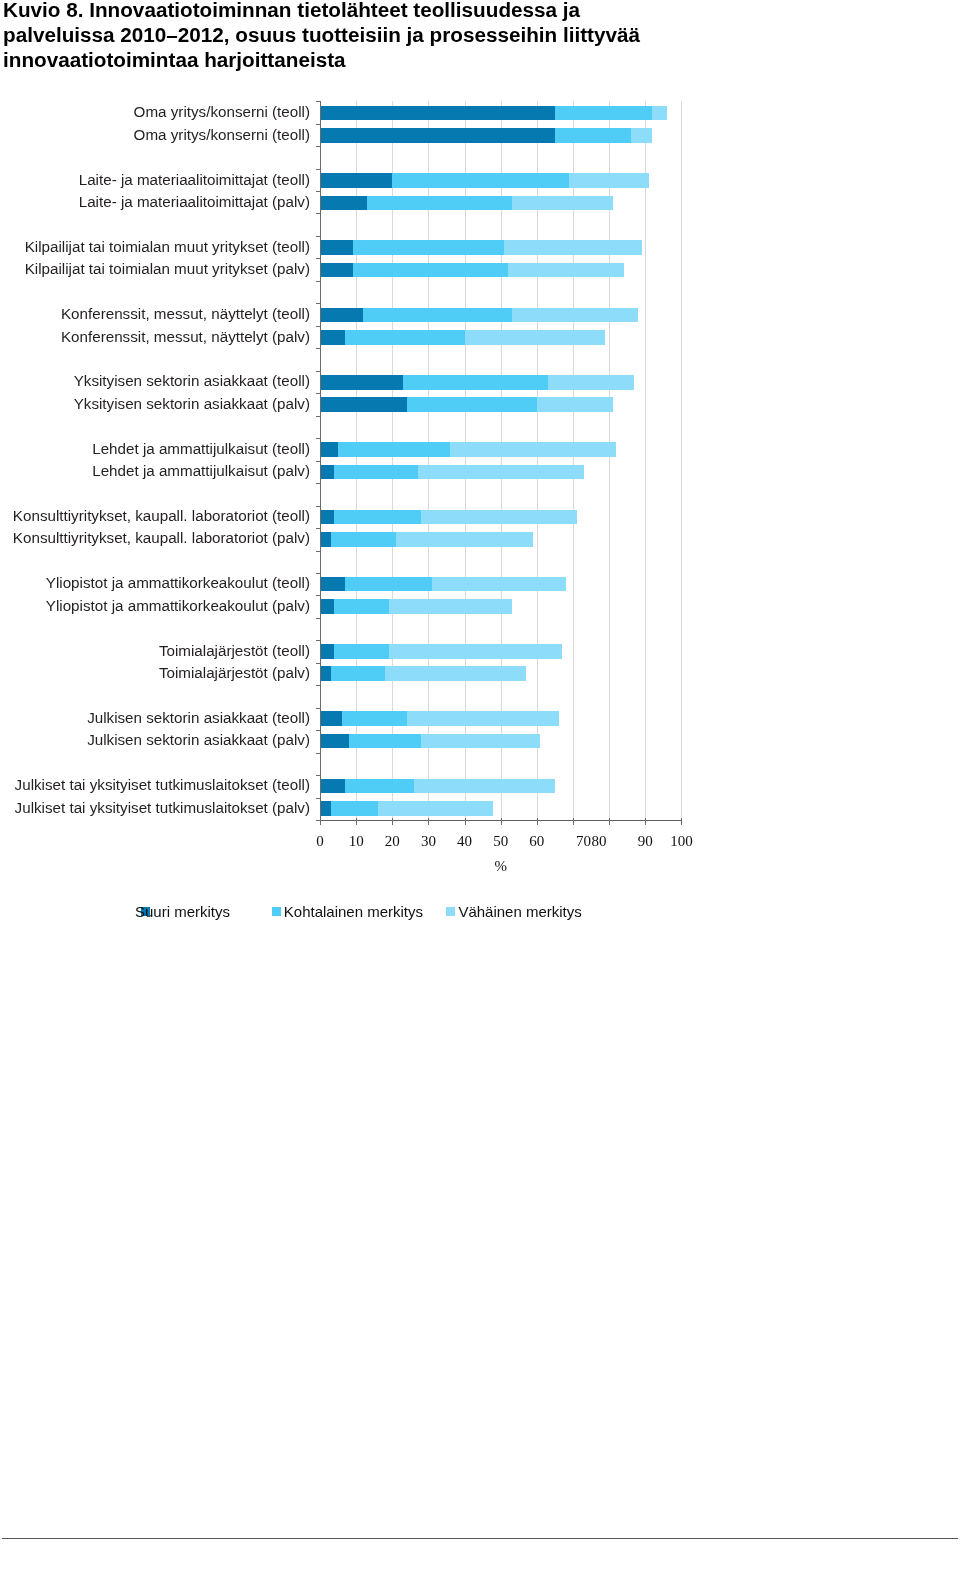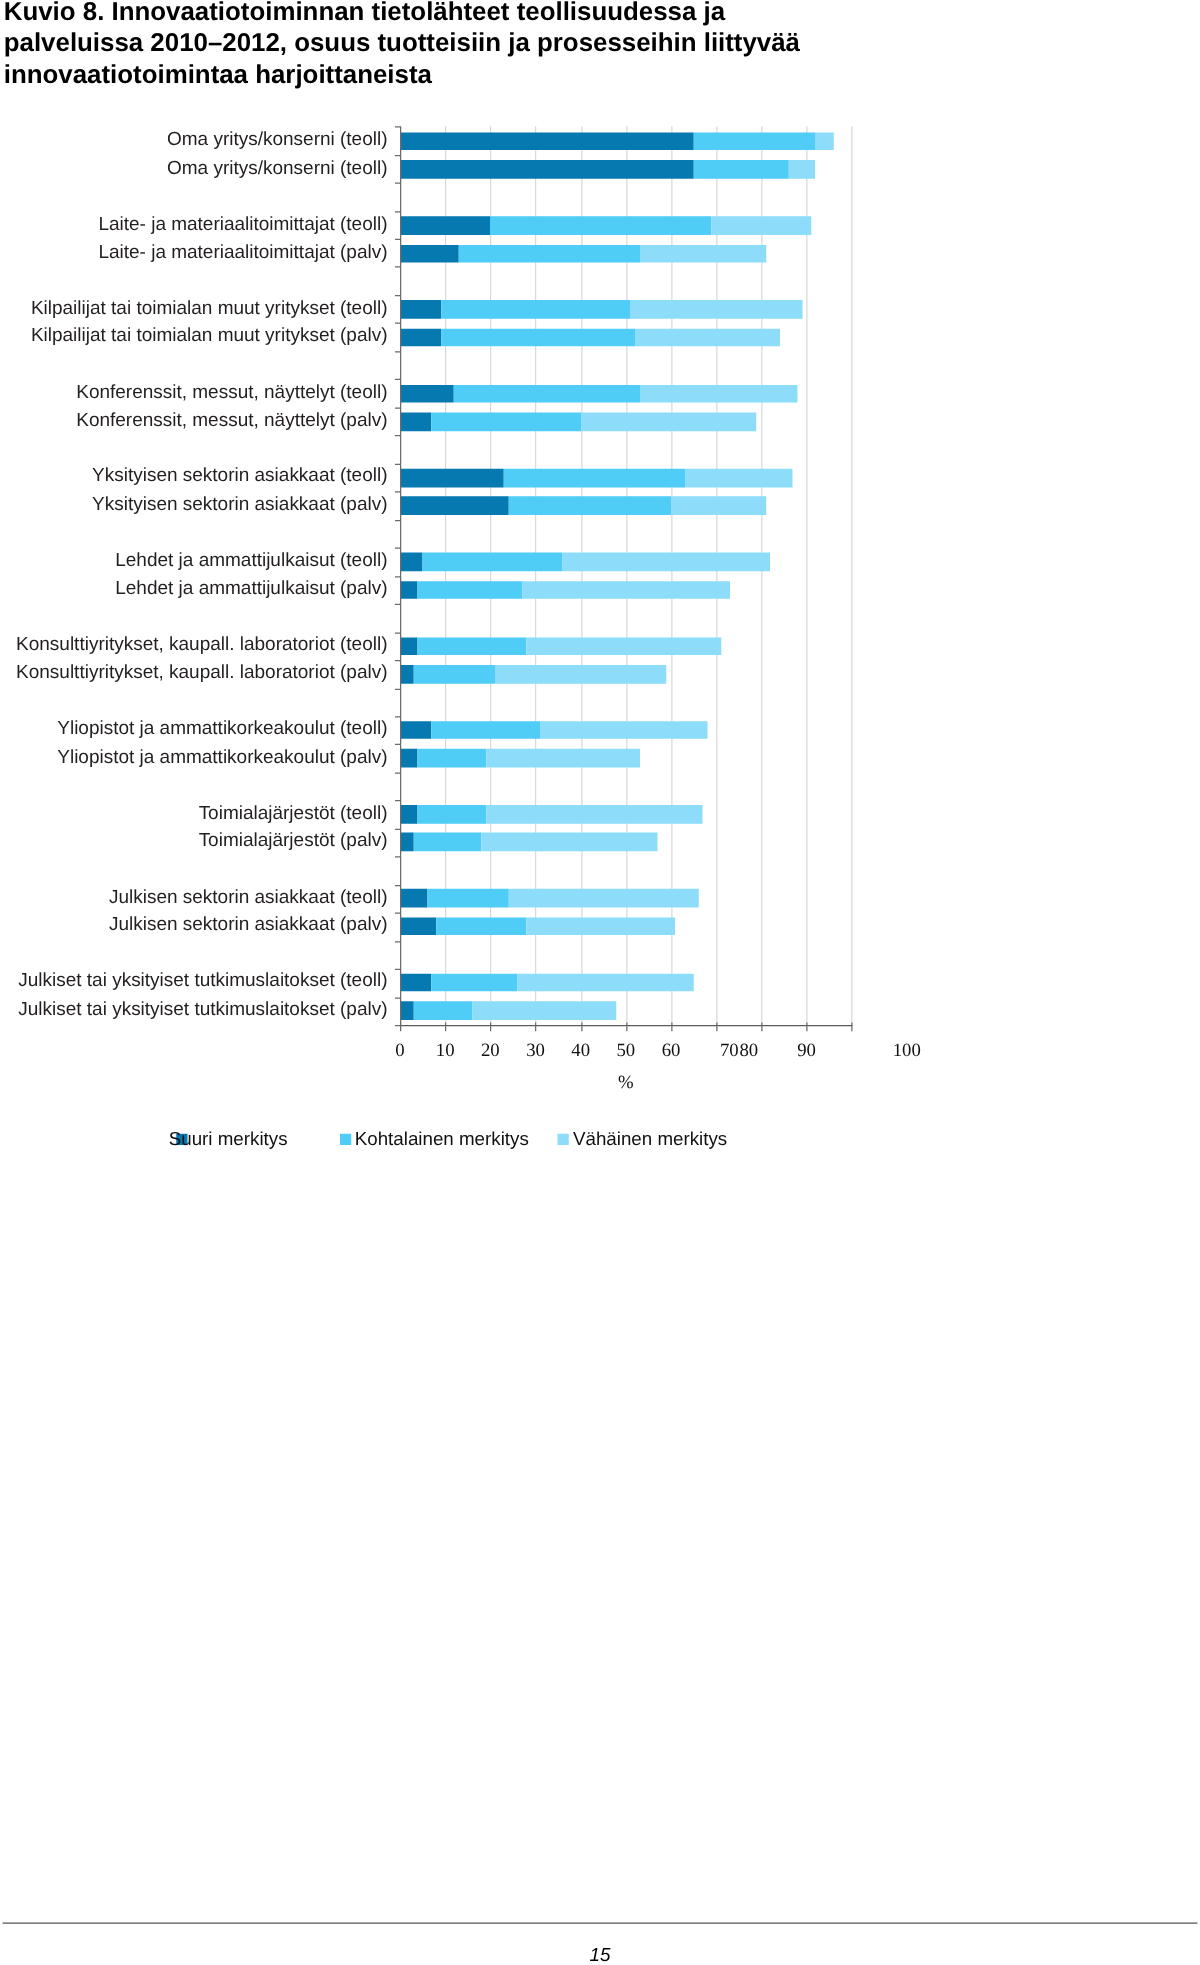--- a/index.html
+++ b/index.html
@@ -135,21 +135,21 @@
         <div class="xtick-label" style="left: 470.7px; top: 833.2px; width: 60px;">50</div>
         <div class="tickmark" style="left: 536.84px; top: 818px; width: 1px; height: 7px;"></div>
         <div class="xtick-label" style="left: 506.84px; top: 833.2px; width: 60px;">60</div>
         <div class="tickmark" style="left: 572.98px; top: 818px; width: 1px; height: 7px;"></div>
         <div class="xtick-label" style="left: 542.98px; top: 833.2px; width: 81px;">70</div>
         <div class="tickmark" style="left: 609.12px; top: 818px; width: 1px; height: 7px;"></div>
         <div class="xtick-label" style="left: 569px; top: 833.2px; width: 60px;">80</div>
         <div class="tickmark" style="left: 645.26px; top: 818px; width: 1px; height: 7px;"></div>
         <div class="xtick-label" style="left: 615.26px; top: 833.2px; width: 60px;">90</div>
         <div class="tickmark" style="left: 681.4px; top: 818px; width: 1px; height: 7px;"></div>
-        <div class="xtick-label" style="left: 651.4px; top: 833.2px; width: 60px; margin-left: 44px;">100</div>
+        <div class="xtick-label" style="left: 651.4px; top: 833.2px; width: 60px;">100</div>
         <div class="" id="xaxis-title" style="left: 290px; top: 858.2px; width: 421.4px;">%</div>
         <div class="tickmark" style="left: 316px; top: 101.1px; width: 4px; height: 1px;"></div>
         <div class="tickmark" style="left: 316px; top: 123.572px; width: 4px; height: 1px;"></div>
         <div class="tickmark" style="left: 316px; top: 146.044px; width: 4px; height: 1px;"></div>
         <div class="tickmark" style="left: 316px; top: 168.516px; width: 4px; height: 1px;"></div>
         <div class="tickmark" style="left: 316px; top: 190.988px; width: 4px; height: 1px;"></div>
         <div class="tickmark" style="left: 316px; top: 213.459px; width: 4px; height: 1px;"></div>
         <div class="tickmark" style="left: 316px; top: 235.931px; width: 4px; height: 1px;"></div>
         <div class="tickmark" style="left: 316px; top: 258.403px; width: 4px; height: 1px;"></div>
         <div class="tickmark" style="left: 316px; top: 280.875px; width: 4px; height: 1px;"></div>
@@ -206,14 +206,13 @@
         <div class="legend-sw" style="left: 140.5px; top: 907px; background: rgb(6, 121, 177);"></div>
         <div class="legend-item" style="left: 135px; top: 903px;">Suuri merkitys</div>
         <div class="legend-sw" style="left: 271.8px; top: 907px; background: rgb(79, 205, 247);"></div>
         <div class="legend-item" style="left: 283.8px; top: 903px;">Kohtalainen merkitys</div>
         <div class="legend-sw" style="left: 446.4px; top: 907px; background: rgb(140, 220, 250);"></div>
         <div class="legend-item" style="left: 458.4px; top: 903px;">Vähäinen merkitys</div>
       </div>
   </figure>
 
   <div id="hr"></div>
-  <div id="pageno">15</div>
 </div>
 
 </body></html>

